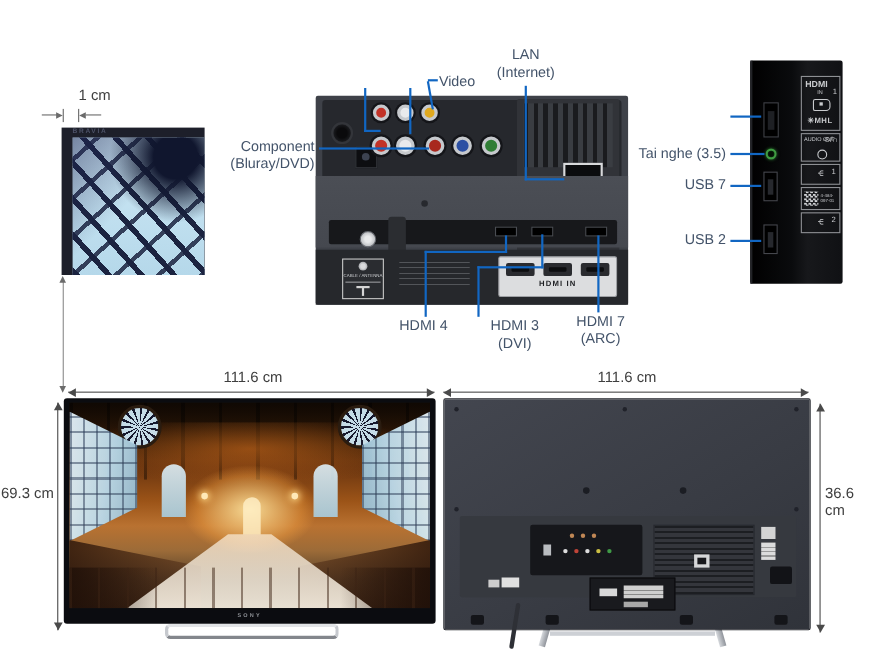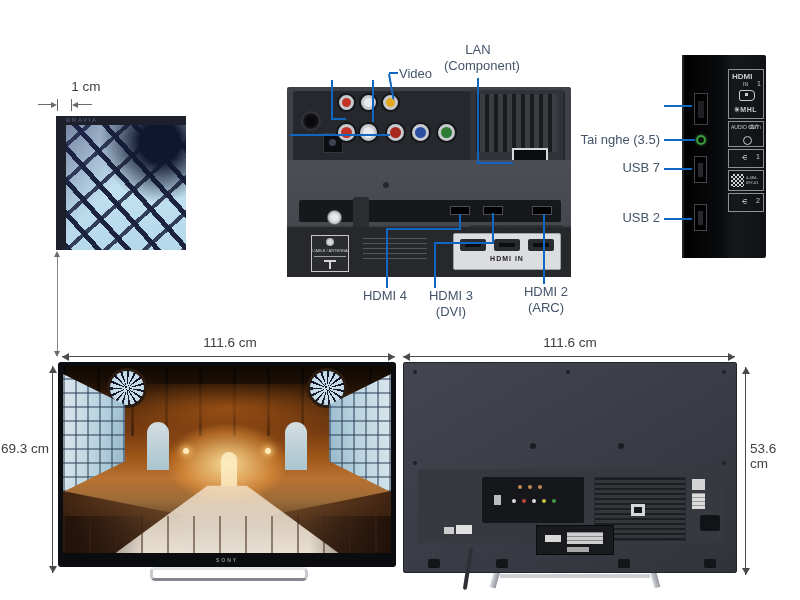--- a/index.html
+++ b/index.html
@@ -114,24 +114,25 @@
         </div>
         <div class="abs" style="left:74px;top:5px;width:26px;height:12px;background:#2a2b2f;border-radius:2px">
           <div class="abs" style="left:5px;top:4px;width:16px;height:4px;background:#0c0d0f;border-radius:1px"></div>
         </div>
         <div class="abs t-c" style="left:0;top:21px;width:106px;font-size:7px;font-weight:bold;color:#1d1e22;letter-spacing:1px">HDMI IN</div>
       </div>
     </div>
   </div>
 
   <div class="lbl" style="left:399px;top:66px;width:44px">Video</div>
-  <div class="lbl t-c" style="left:444px;top:42px;width:68px">LAN (Component)</div>
+  <div class="lbl t-c" style="left:444px;top:42px;width:68px">LAN (Internet)</div>
+  <div class="lbl t-r" style="left:202px;top:125px;width:84px">Component (Bluray/DVD)</div>
   <div class="lbl t-c" style="left:357px;top:288px;width:56px">HDMI 4</div>
-  <div class="lbl t-c" style="left:419px;top:288px;width:64px">HDMI 3 (DVI)</div>
-  <div class="lbl t-c" style="left:512px;top:284px;width:68px">HDMI 2 (ARC)</div>
+  <div class="lbl t-c" style="left:436px;top:288px;width:64px">HDMI 3 (DVI)</div>
+  <div class="lbl t-c" style="left:512px;top:284px;width:68px">HDMI 7 (ARC)</div>
 
   <div class="ld" style="left:331px;top:80px;width:2px;height:40px"></div>
   <div class="ld" style="left:331px;top:118px;width:15px;height:2px"></div>
   <div class="ld" style="left:372px;top:80px;width:2px;height:42px"></div>
   <div class="ld" style="left:389px;top:72px;width:9px;height:2px"></div>
   <div class="ld" style="left:388px;top:74px;width:2px;height:26px;transform:rotate(-10deg);transform-origin:top left"></div>
   <div class="ld" style="left:477px;top:78px;width:2px;height:86px"></div>
   <div class="ld" style="left:477px;top:162px;width:36px;height:2px"></div>
   <div class="ld" style="left:290px;top:134px;width:100px;height:2px"></div>
   <div class="ld" style="left:386px;top:228px;width:2px;height:60px"></div>
@@ -254,21 +255,21 @@
                  linear-gradient(90deg, rgba(30,15,8,.8), rgba(0,0,0,0) 25%, rgba(0,0,0,0) 75%, rgba(30,15,8,.8))"></div>
   </div>
   <div class="abs t-c" style="left:197px;top:557px;width:60px;font-size:5px;letter-spacing:2px;color:#8e9196;font-weight:bold">SONY</div>
   <div class="abs" style="left:150px;top:567px;width:158px;height:14px;box-sizing:border-box;border:3px solid #c6c9ce;
        border-top-color:#e2e4e7;border-bottom-color:#83868c;border-radius:5px"></div>
 
   <div class="dim t-c" style="left:518px;top:335px;width:104px">111.6 cm</div>
   <div class="dl" style="left:403px;top:356px;width:332px;height:1px"></div>
   <div class="ah l" style="left:403px;top:353px"></div>
   <div class="ah r" style="left:728px;top:353px"></div>
-  <div class="dim" style="left:750px;top:441px;width:48px">53.6 cm</div>
+  <div class="dim" style="left:750px;top:441px;width:48px">36.6 cm</div>
   <div class="dl" style="left:745px;top:367px;width:1px;height:208px"></div>
   <div class="ah u" style="left:742px;top:367px"></div>
   <div class="ah d" style="left:742px;top:568px"></div>
 
   <div class="abs" style="left:500px;top:574px;width:150px;height:4px;background:#cdd0d5"></div>
   <div class="abs" style="left:492px;top:570px;width:6px;height:18px;background:linear-gradient(90deg,#d6d9dd,#8f939a);transform:rotate(16deg)"></div>
   <div class="abs" style="left:652px;top:570px;width:6px;height:18px;background:linear-gradient(90deg,#d6d9dd,#8f939a);transform:rotate(-16deg)"></div>
 
   <div class="abs" style="left:403px;top:362px;width:334px;height:211px;border:1px solid #23252b;box-sizing:border-box;border-radius:2px;
        background:linear-gradient(150deg,#43464f 0%,#393c44 55%,#30333a 100%)">

